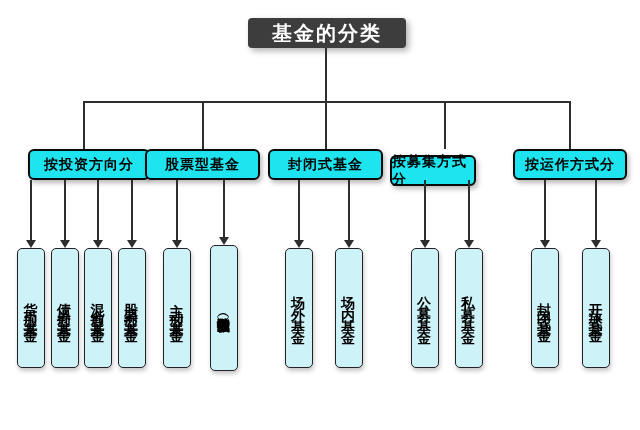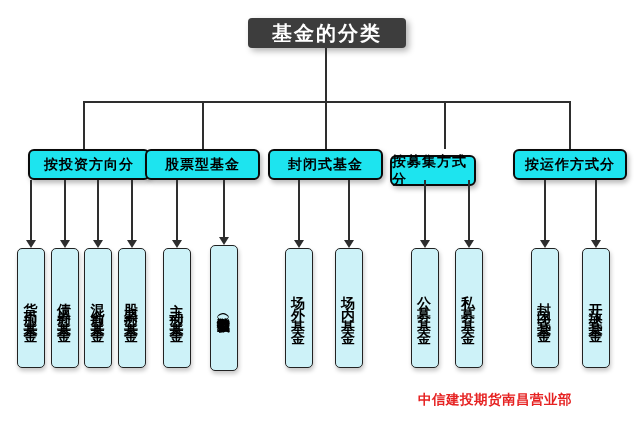--- a/index.html
+++ b/index.html
@@ -121,14 +121,13 @@
       <div class="arrowhead" style="left: 539.5px; top: 240px;"></div>
       <div class="leaf-node" style="left: 530.5px; top: 248px; width: 28px; height: 120px;">
         <span style="font-size: 14px; letter-spacing: 6.4px;">封闭式基金</span>
       </div>
       <div class="vline" style="left: 595px; top: 180px; width: 2px; height: 60px;"></div>
       <div class="arrowhead" style="left: 591px; top: 240px;"></div>
       <div class="leaf-node" style="left: 582px; top: 248px; width: 28px; height: 120px;">
         <span style="font-size: 14px; letter-spacing: 6.4px;">开放式基金</span>
       </div>
     </div>
-  <div class="footer-watermark" id="footer" style="left:418px;top:391px;">中信建投期货南昌营业部</div>
 </div>
 
 </body></html>

